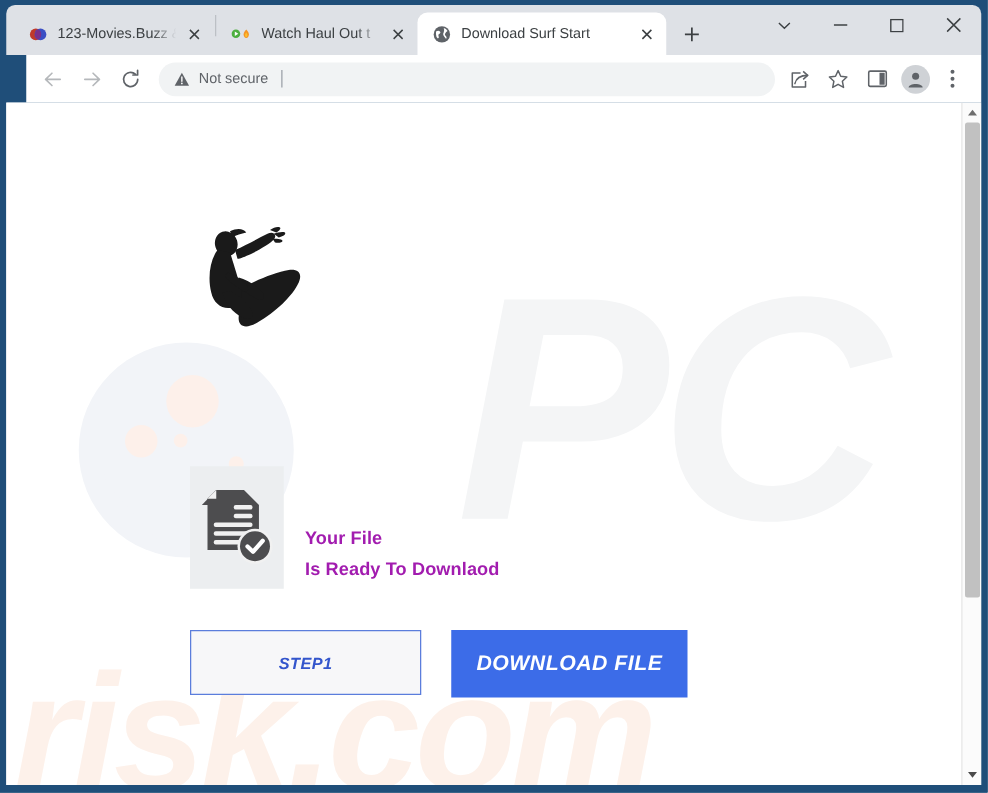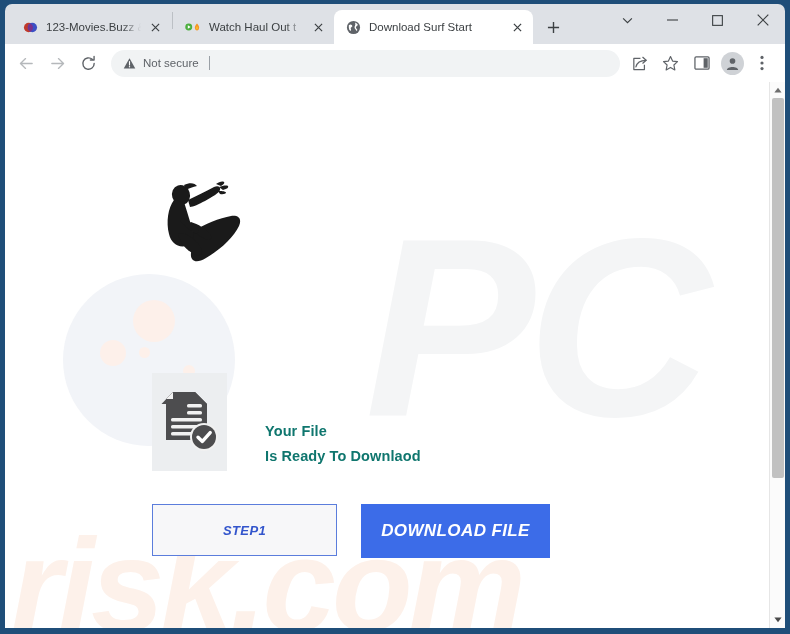--- a/index.html
+++ b/index.html
@@ -101,20 +101,21 @@
   }
 
   
   #toolbar {
     height: 38px;
     background: #ffffff;
     display: flex;
     align-items: center;
     padding: 0 7px;
     flex: 0 0 auto;
+    margin-left: 16px;
   }
   .tb-btn {
     width: 29px; height: 29px;
     display: flex; align-items: center; justify-content: center;
     border-radius: 50%;
     margin-right: 2px;
     cursor: pointer;
     flex: 0 0 29px;
   }
   #omnibox {
@@ -223,24 +224,24 @@
   }
   #file-icon-box {
     position: absolute;
     left: 147px; top: 291px;
     width: 75px; height: 98px;
     background: #eceef0;
     display: flex; align-items: center; justify-content: center;
   }
   #ready-text {
     position: absolute;
-    left: 260px; top: 337px;
+    left: 239px; top: 337px;
     font-size: 14.5px;
     font-weight: bold;
-    color: #0f766e;
+    color: #a21caf;
     line-height: 25px;
     letter-spacing: 0.1px;
   }
   #cta-row {
     position: absolute;
     left: 147px; top: 422px;
     display: flex;
     align-items: flex-start;
     font-style: italic;
   }

